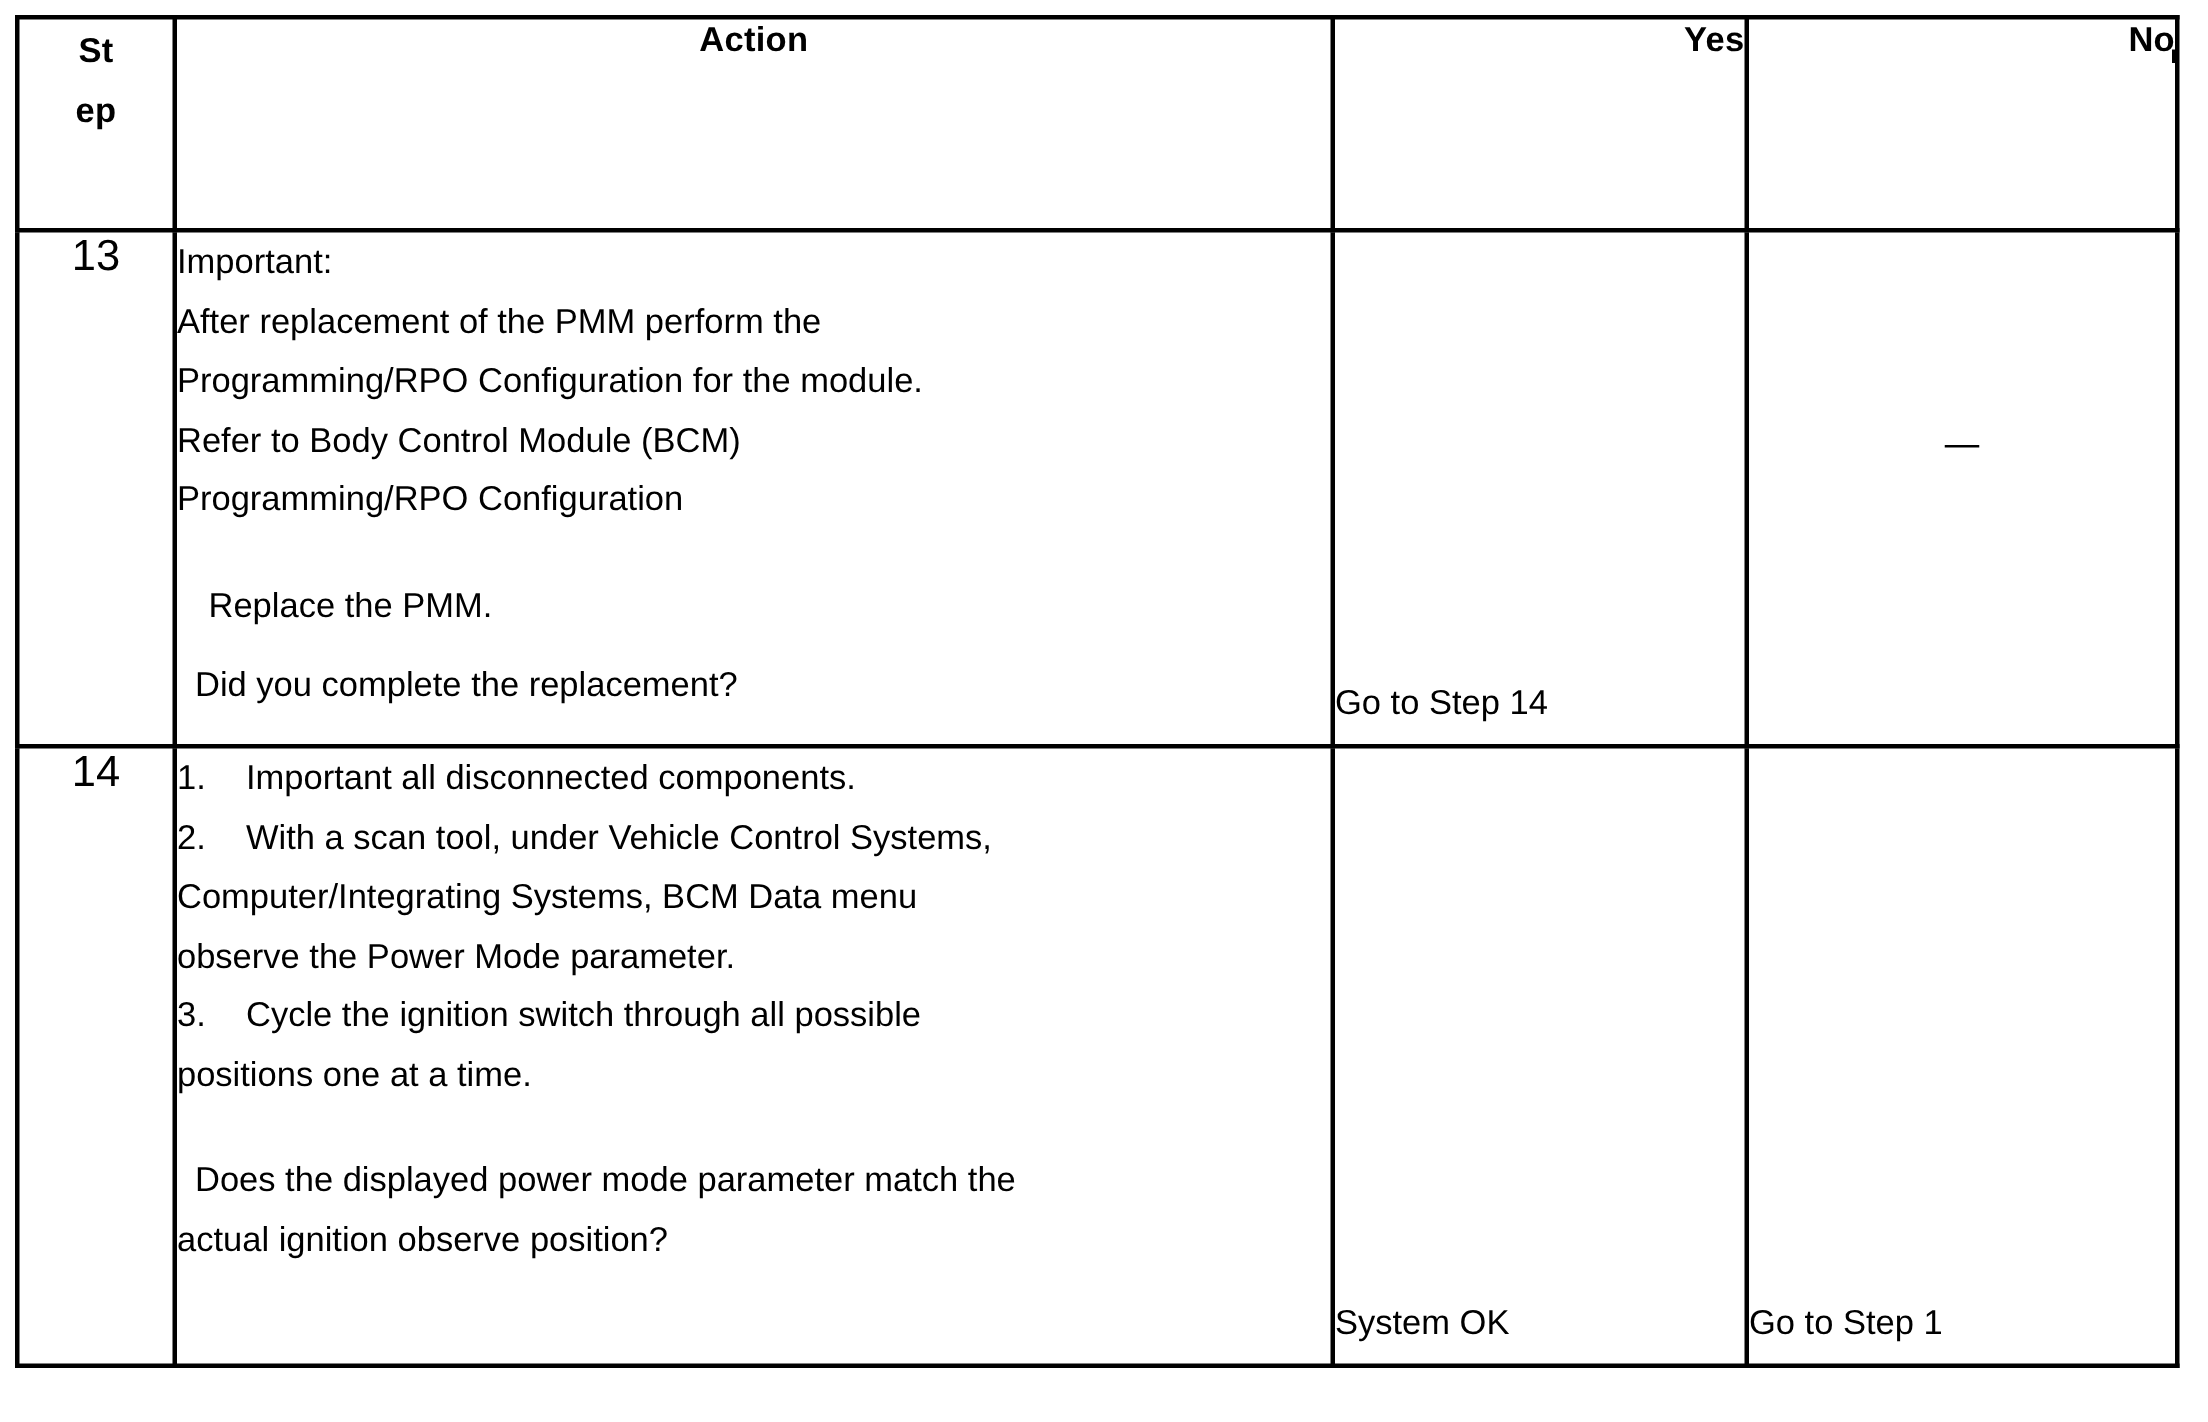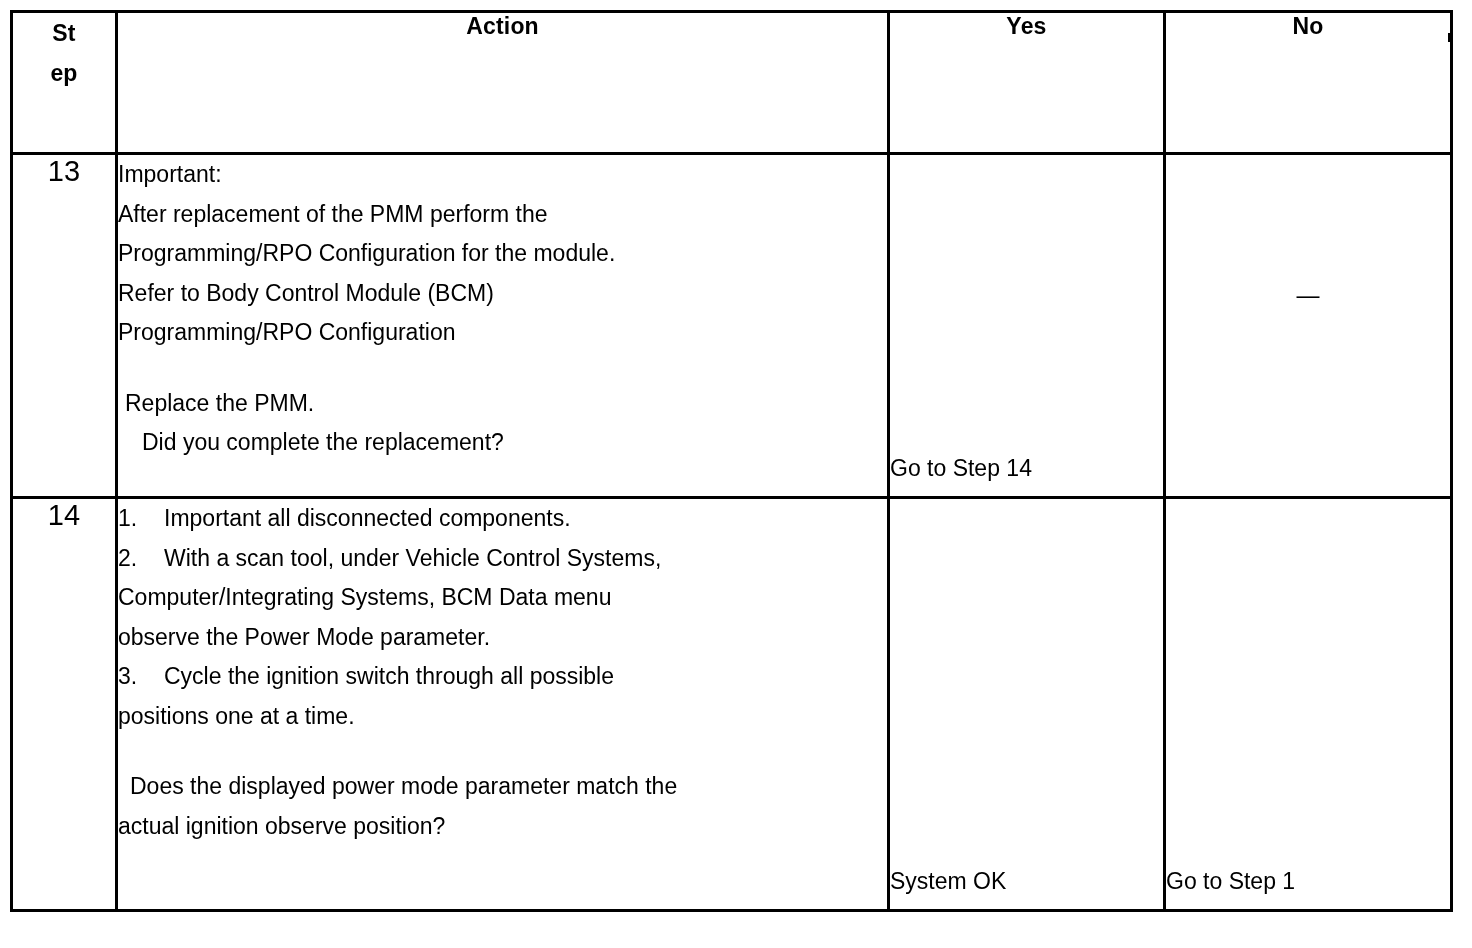--- a/index.html
+++ b/index.html
@@ -51,21 +51,21 @@
     vertical-align: middle;
     font-weight: bold;
     font-size: 23px;
     letter-spacing: 0.2px;
   }
   .hdr-step {
     line-height: 1.75;
     padding-bottom: 4px;
   }
   .hdr-action { padding-top: 22px; }
-  .hdr-yn     { padding-top: 22px; }
+  .hdr-yn     { padding-top: 22px; text-align: right; }
 
   
   .step-cell {
     text-align: center;
     vertical-align: middle;
     font-size: 29px;
     font-weight: normal;
   }
   .action-cell {
     padding: 14px 8px 8px 16px;
@@ -79,21 +79,21 @@
   }
 
   
   .row-13 .action-cell { height: 341px; }
   .row-14 .action-cell { height: 410px; }
 
   
   .blk-bold { font-weight: normal; }
   .blk-norm { font-weight: normal; }
   .gap-line { height: 31px; }
-  .indent-1 { padding-left: 7px; }
+  .indent-1 { padding-left: 21px; }
   .num-item { }
   .num-item .num-lbl { display: inline-block; width: 46px; }
 
   
   .yn-bottom {
     position: absolute;
     left: 0;
     right: 0;
     bottom: 14px;
     text-align: left;
@@ -144,21 +144,21 @@
       <tr class="row-13">
         <td class="step-cell">13</td>
         <td class="action-cell">
           <div class="blk-bold">Important:</div>
           <div class="blk-bold">After replacement of the PMM perform the</div>
           <div class="blk-bold">Programming/RPO Configuration for the module.</div>
           <div class="blk-bold">Refer to Body Control Module (BCM)</div>
           <div class="blk-bold">Programming/RPO Configuration</div>
           <div class="gap-line"></div>
           <div class="blk-norm indent-1">Replace the PMM.</div>
-          <div class="blk-norm indent-1" style="padding-left:24px;">Did you complete the replacement?</div>
+          <div class="blk-norm indent-1" style="padding-left:12px;margin-top:14px;">Did you complete the replacement?</div>
         </td>
         <td class="yn-cell">
           <div class="yn-bottom">Go to Step 14</div>
         </td>
         <td class="yn-cell">
           <div class="yn-dash">—</div>
         </td>
       </tr>
 
       <tr class="row-14">

